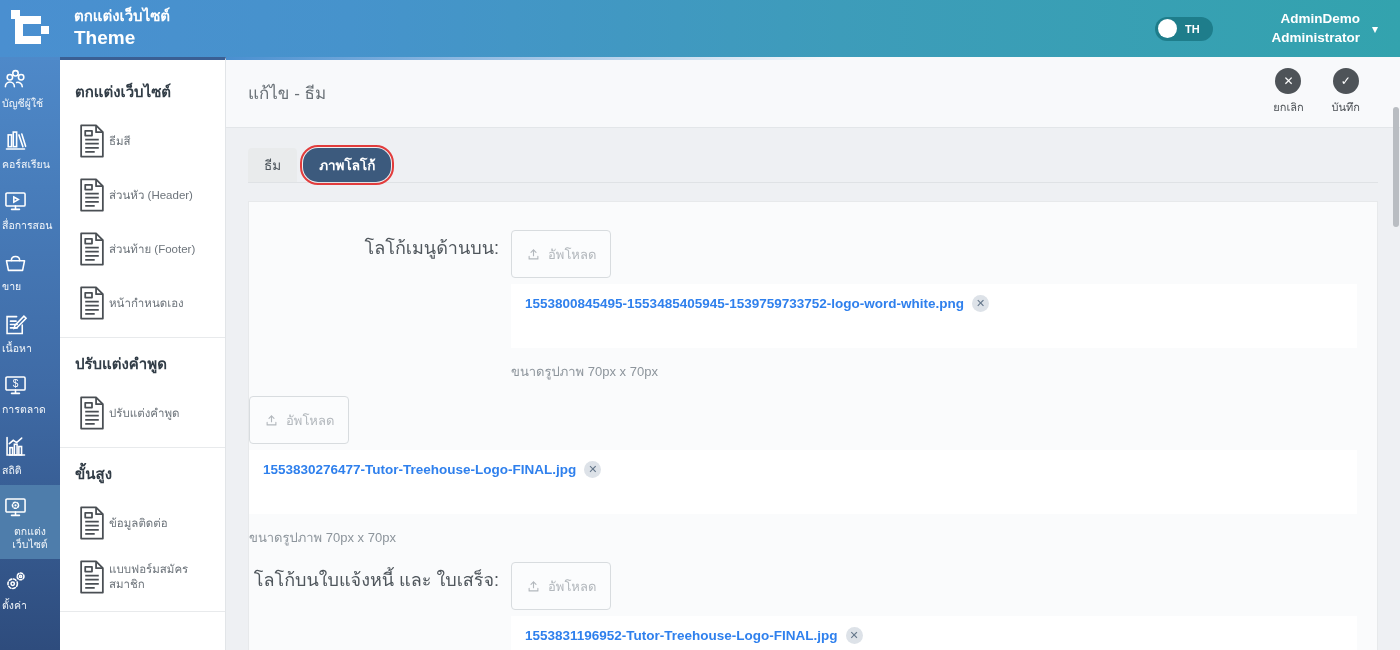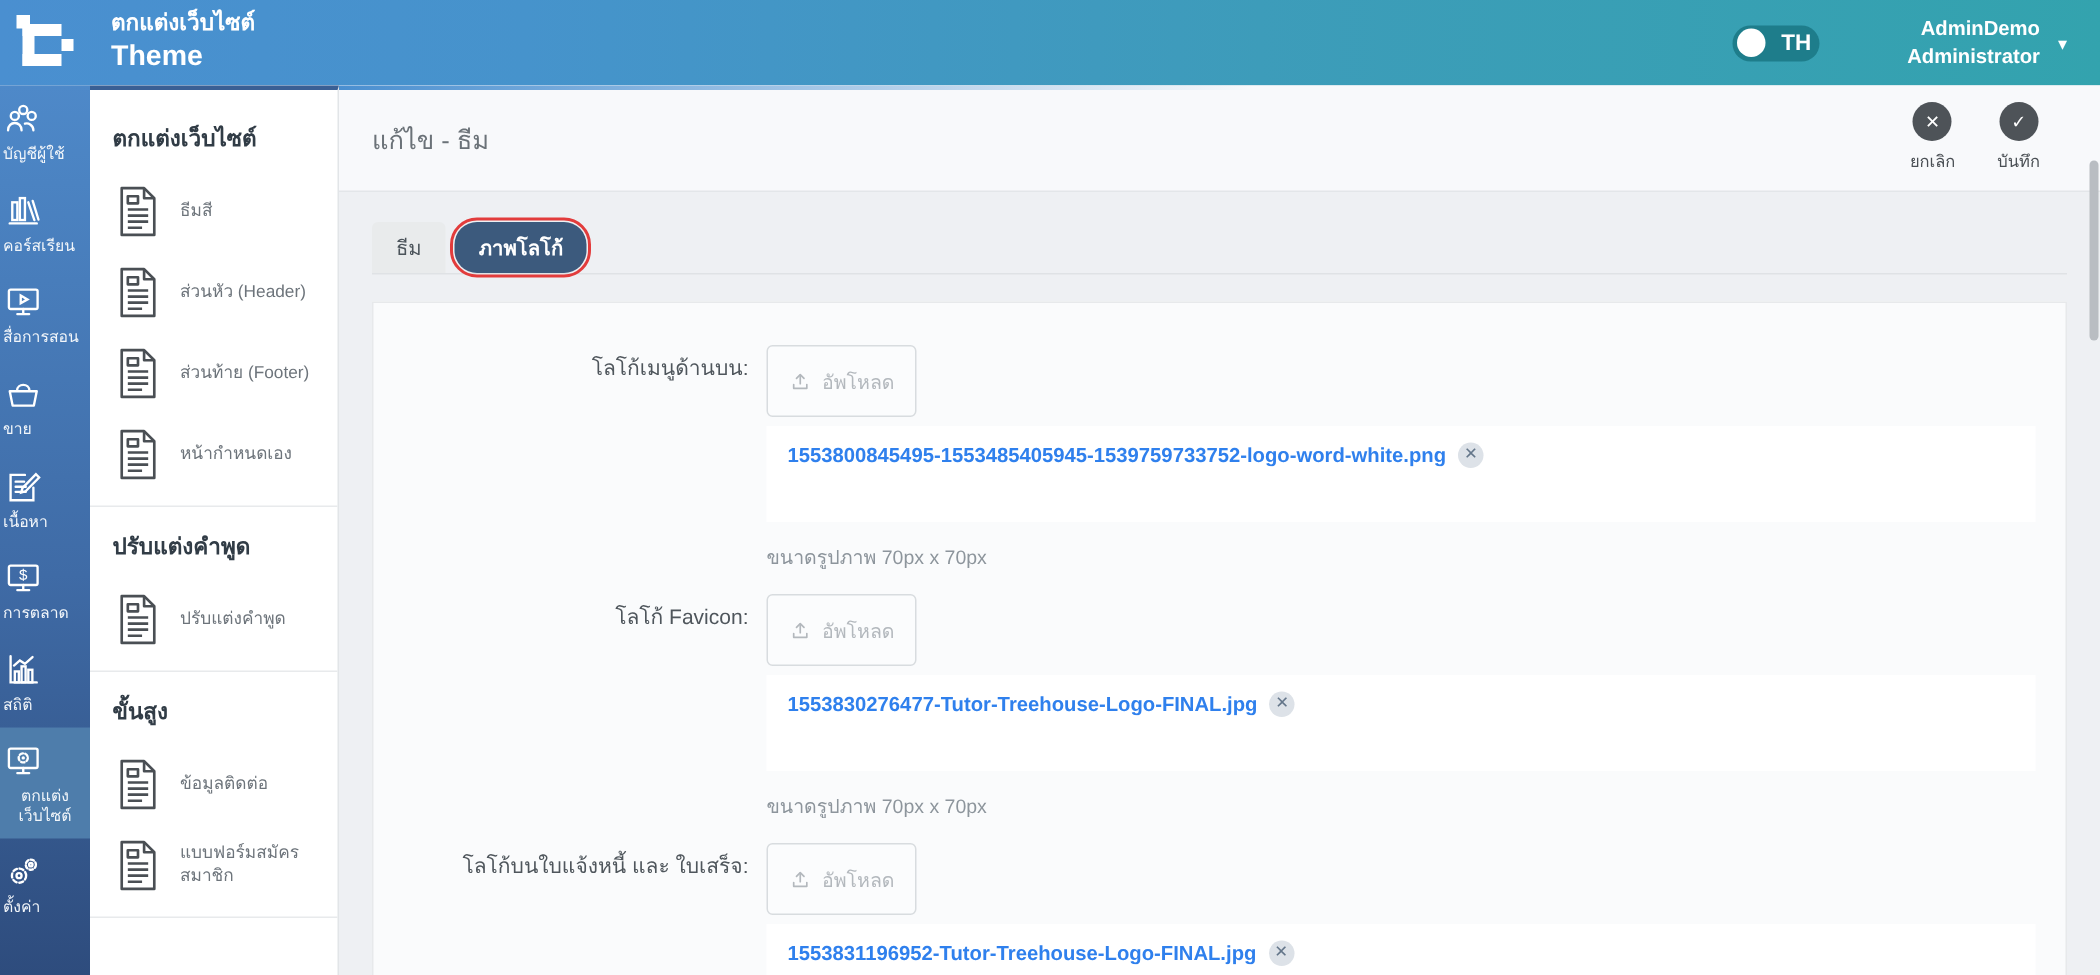--- a/index.html
+++ b/index.html
@@ -16,21 +16,21 @@
             border:8px solid #fff; border-right:none; }
   .logo-c::after { content:""; position:absolute; right:-8px; top:2px; width:8px; height:8px; background:#fff; }
   .logo-dot { position:absolute; left:0; top:0; width:9px; height:9px; background:#fff; }
   .topbar-title { margin-left:14px; line-height:1.25; }
   .topbar-title .t1 { font-size:15px; font-weight:bold; }
   .topbar-title .t2 { font-size:19px; font-weight:bold; }
   .topbar-spacer { flex:1; }
   .lang-toggle { width:58px; height:24px; background:#1e7d8b; border-radius:12px; display:flex;
                  align-items:center; padding:0 6px 0 3px; cursor:pointer; margin-right:58px; }
   .lang-knob { width:19px; height:19px; background:#fff; border-radius:50%; flex:none; }
-  .lang-label { flex:1; text-align:right; font-size:15px; font-weight:bold; color:#fff; }
+  .lang-label { flex:1; text-align:center; font-size:11px; font-weight:bold; color:#fff; }
   .user-menu { display:flex; align-items:center; margin-right:22px; cursor:pointer; }
   .user-names { text-align:right; line-height:1.35; margin-right:12px; }
   .user-names .n1, .user-names .n2 { font-size:13.5px; font-weight:bold; }
   .caret { font-size:12px; color:#fff; }
 
   
   .body { flex:1; display:flex; min-height:0; }
 
   
   .rail { width:60px; flex:none; background:linear-gradient(to bottom,#4e89c9 0%, #3f6ba6 55%, #2e4c7d 100%);
@@ -38,21 +38,21 @@
   .rail-item { display:flex; flex-direction:column; align-items:flex-start; padding:9px 2px 8px;
                color:#fff; cursor:pointer; }
   .rail-item svg { width:27px; height:27px; flex:none; }
   .rail-label { font-size:10.5px; margin-top:4px; text-align:center; line-height:1.25; color:#f2f6fa; }
   .rail-item.active { background:#4e7dab; }
 
   
   .submenu { width:166px; flex:none; background:#fff; border-right:1px solid #e2e5e8;
              border-top:3px solid #3a5f94; padding-top:12px; }
   .sm-heading { padding:8px 15px 10px; font-size:15px; font-weight:bold; color:#313c46; }
-  .sm-item { display:flex; align-items:center; gap:11px; padding:8px 10px 8px 15px; cursor:pointer; }
+  .sm-item { display:flex; align-items:center; padding:8px 10px 8px 15px; cursor:pointer; }
   .sm-item svg { width:34px; height:38px; flex:none; }
   .sm-label { font-size:11.5px; color:#6d747b; line-height:1.3; }
   .sm-divider { border-top:1px solid #e8eaec; margin:7px 0 6px; }
 
   
   .main { flex:1; position:relative; background:#eef0f3; min-width:0; }
   .main::before { content:""; position:absolute; top:0; left:0; height:3px; width:52%;
                   background:linear-gradient(to right,#4a8fd0, rgba(74,143,208,0)); }
   .page-header { height:71px; background:#f8f9fb; border-bottom:1px solid #e3e6e9;
                  display:flex; align-items:center; padding:0 40px 0 22px; }
@@ -67,21 +67,21 @@
   .tabs { display:flex; align-items:flex-end; border-bottom:1px solid #dfe2e5; padding-left:0; }
   .tab { height:34px; display:flex; align-items:center; padding:0 16px; font-size:13.5px;
          border-radius:4px 4px 0 0; cursor:pointer; margin-right:6px; }
   .tab.inactive { background:#e9ebec; color:#4c545b; }
   .tab.active { background:#3c5a7d; color:#fff; font-weight:bold;
                 outline:2px solid #e23c3c; outline-offset:1px;border-radius:15px; }
 
   .panel { margin-top:18px; background:#fafbfc; border:1px solid #e7e9eb; padding:28px 20px 40px 0; }
   .field-row { display:flex; margin-bottom:14px; }
   .field-label { width:262px; flex:none; text-align:right; padding:6px 12px 0 0;
-                 font-size:14px; color:#4f565c; line-height:1.4; }
+                 font-size:18px; color:#4f565c; line-height:1.4; }
   .field-control { flex:1; min-width:0; }
   .upload-btn { display:inline-flex; align-items:center; gap:7px; height:48px; padding:0 14px;
                 background:#fbfcfd; border:1px solid #d8dcdf; border-radius:4px;
                 color:#b3b8bd; font-size:13px; cursor:pointer; }
   .upload-btn svg { width:15px; height:15px; }
   .file-box { margin-top:6px; background:#fff; height:64px; padding:11px 14px; }
   .file-line { display:flex; align-items:center; gap:8px; }
   .file-link { font-size:13.5px; font-weight:bold; color:#2f80ed; text-decoration:none;
                white-space:nowrap; overflow:hidden; text-overflow:ellipsis; cursor:pointer; }
   .file-remove { width:17px; height:17px; border-radius:50%; background:#dde2e8; color:#64768a;
@@ -338,21 +338,20 @@
                 <div class="file-line">
                   <a class="file-link">1553800845495-1553485405945-1539759733752-logo-word-white.png</a>
                   <span class="file-remove">✕</span>
                 </div>
               </div>
               <div class="field-hint">ขนาดรูปภาพ 70px x 70px</div>
             </div>
           </div>
 
           <div class="field-row">
-            <div class="field-label">โลโก้ Favicon:</div>
             <div class="field-control">
               <div class="upload-btn">
                 <svg viewBox="0 0 24 24" fill="none" stroke="#b3b8bd" stroke-width="1.8" stroke-linecap="round" stroke-linejoin="round">
                   <path d="M12 14V5"></path>
                     <path d="M8 8.5L12 4.5l4 4"></path>
                     <path d="M5 15v4h14v-4"></path>
                 </svg>
                 <span>อัพโหลด</span>
               </div>
               <div class="file-box">

